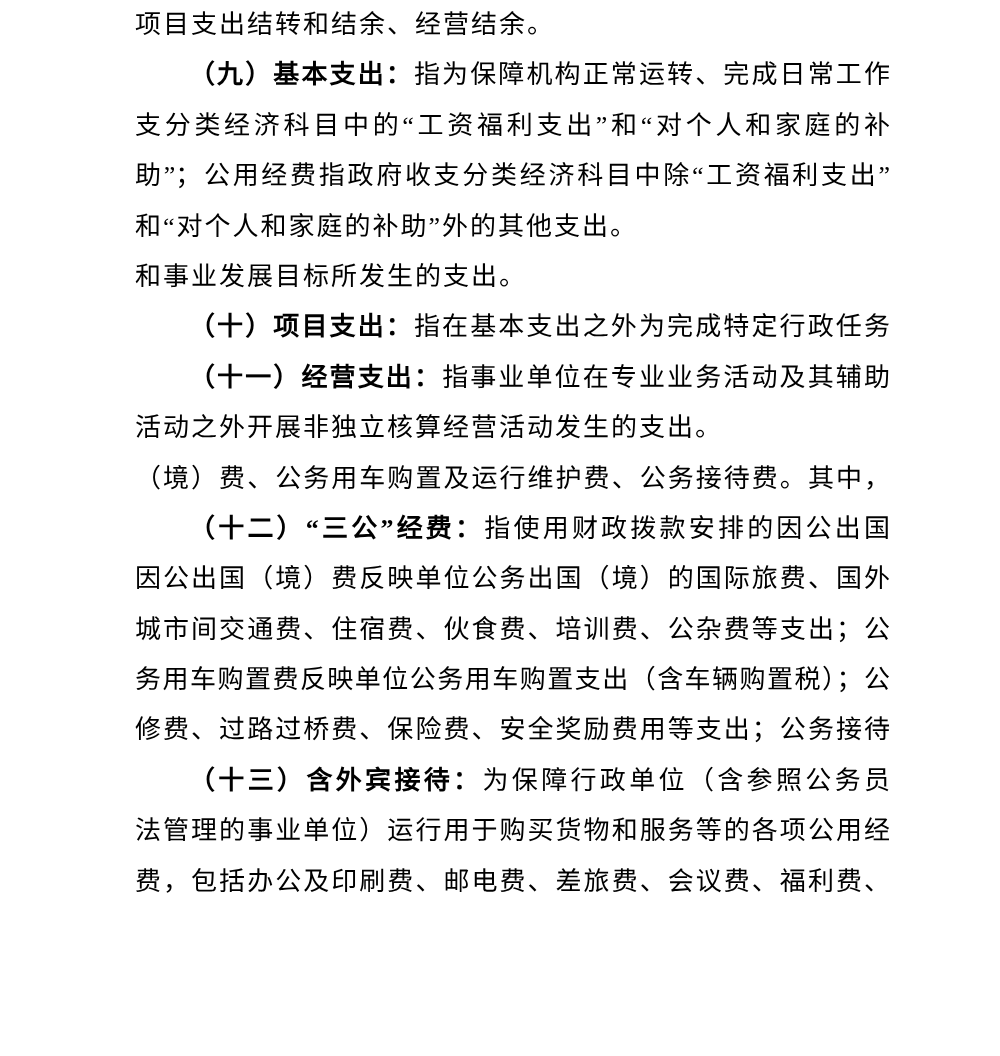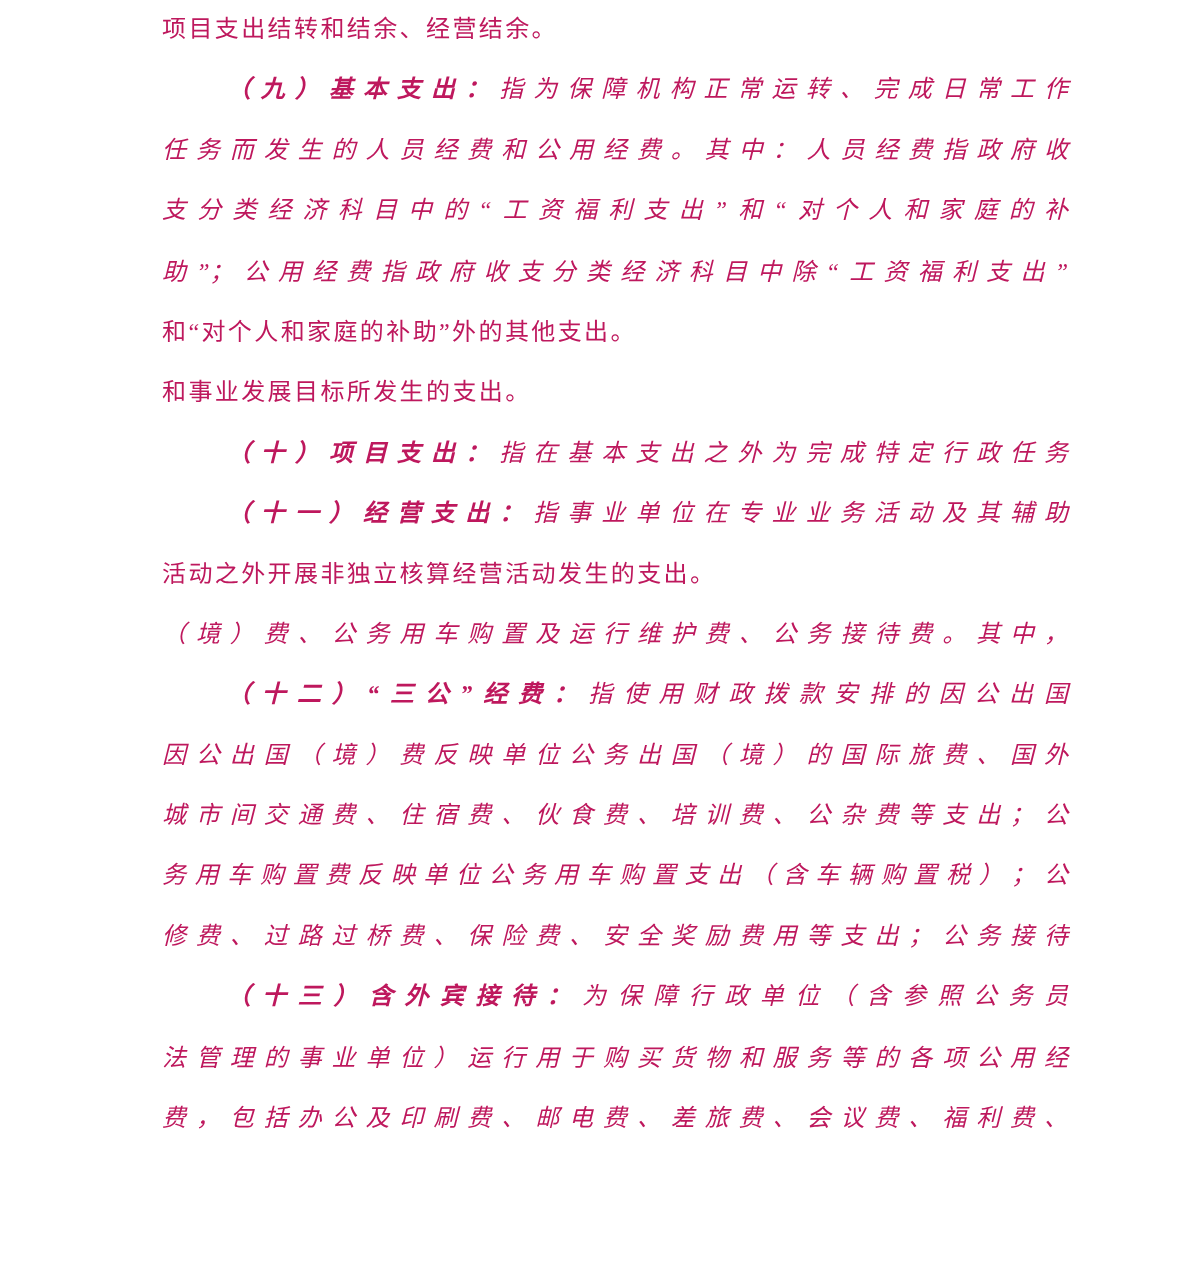--- a/index.html
+++ b/index.html
@@ -17,31 +17,30 @@
   .doc {
     position: absolute;
     left: 135px;
     top: 0;
     width: 755px;
     color: #000000;
   }
   .line {
     height: 50.4px;
     line-height: 50.4px;
-    font-size: 20px;
-    color: #be185d;
+    font-size: 26px;
+    color: #000000;
     text-align: left;
     white-space: normal;
     overflow: visible;
   }
   
   .line.fill {
     text-align: justify;
     text-align-last: justify;
-    font-style: italic;
   }
   
   .line.plain {
     letter-spacing: 2px;
   }
   
   .line.indent {
     padding-left: 54px;
   }
   .seg {
@@ -50,21 +49,20 @@
   .seg-bold {
     font-weight: 700;
   }
 </style>
 </head>
 <body style="background: rgb(255, 255, 255);">
 
 <main id="doc" class="doc" style="color: rgb(0, 0, 0);">
     <div class="line plain"><span class="seg">项目支出结转和结余、经营结余。</span></div>
     <div class="line fill indent"><span class="seg seg-bold">（九）基本支出：</span><span class="seg">指为保障机构正常运转、完成日常工作</span></div>
-    <div class="line fill"><span class="seg">任务而发生的人员经费和公用经费。其中：人员经费指政府收</span></div>
     <div class="line fill"><span class="seg">支分类经济科目中的“工资福利支出”和“对个人和家庭的补</span></div>
     <div class="line fill"><span class="seg">助”；公用经费指政府收支分类经济科目中除“工资福利支出”</span></div>
     <div class="line plain"><span class="seg">和“对个人和家庭的补助”外的其他支出。</span></div>
     <div class="line plain"><span class="seg">和事业发展目标所发生的支出。</span></div>
     <div class="line fill indent"><span class="seg seg-bold">（十）项目支出：</span><span class="seg">指在基本支出之外为完成特定行政任务</span></div>
     <div class="line fill indent"><span class="seg seg-bold">（十一）经营支出：</span><span class="seg">指事业单位在专业业务活动及其辅助</span></div>
     <div class="line plain"><span class="seg">活动之外开展非独立核算经营活动发生的支出。</span></div>
     <div class="line fill"><span class="seg">（境）费、公务用车购置及运行维护费、公务接待费。其中，</span></div>
     <div class="line fill indent"><span class="seg seg-bold">（十二）“三公”经费：</span><span class="seg">指使用财政拨款安排的因公出国</span></div>
     <div class="line fill"><span class="seg">因公出国（境）费反映单位公务出国（境）的国际旅费、国外</span></div>

